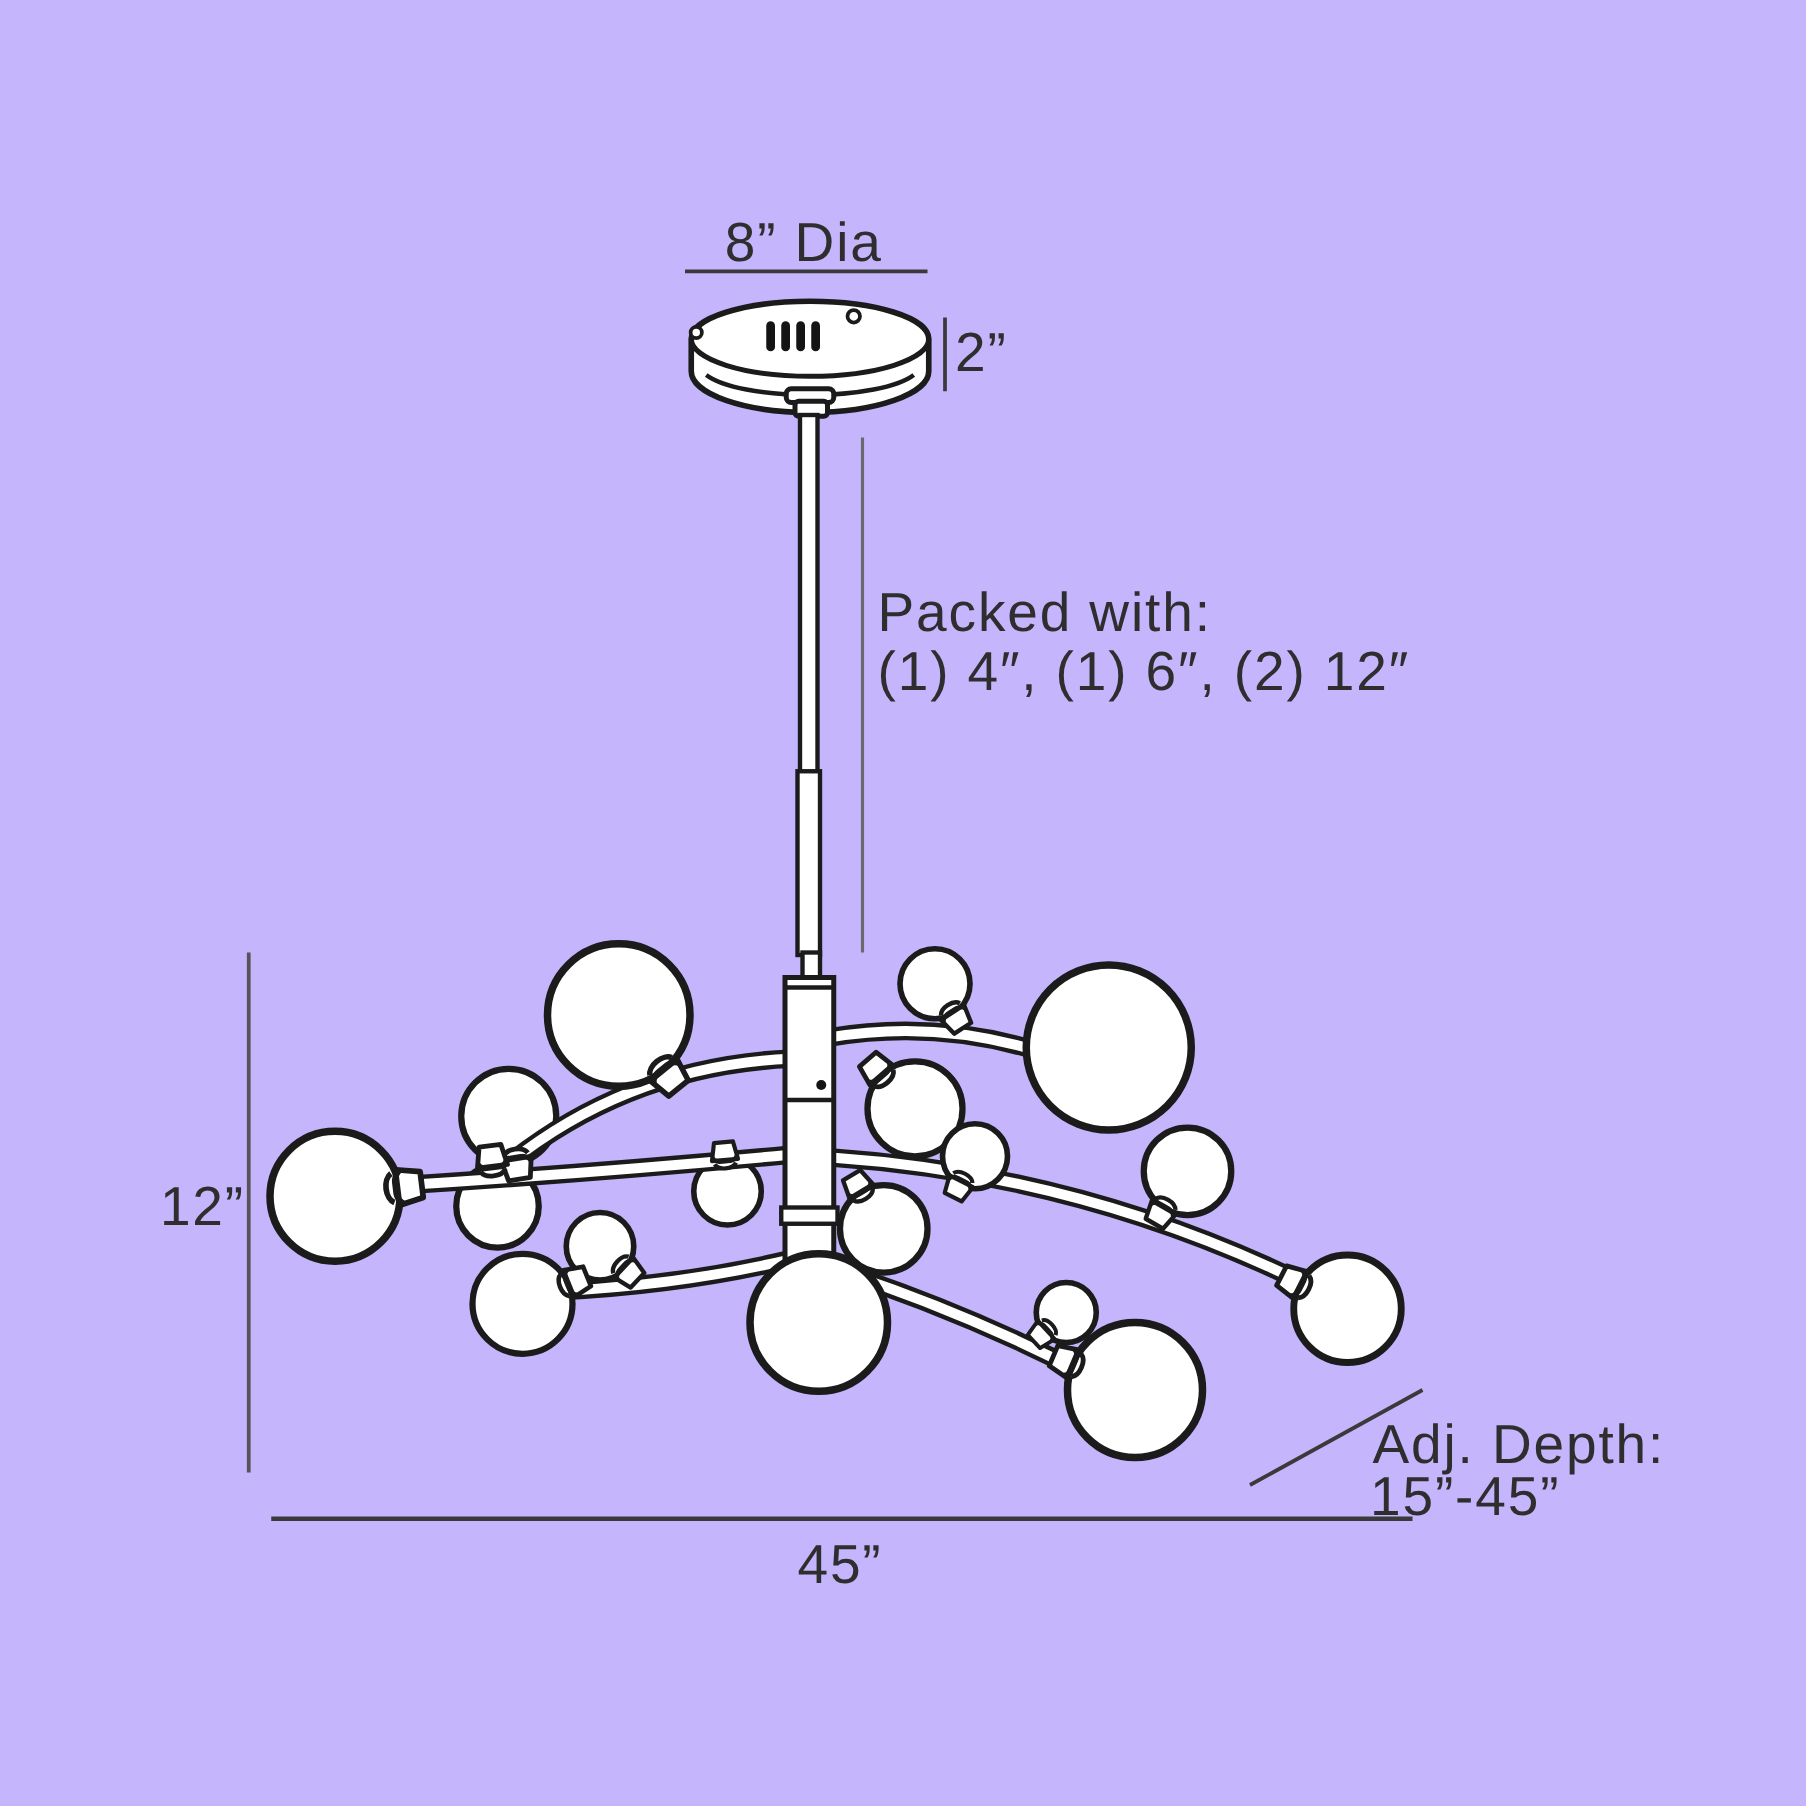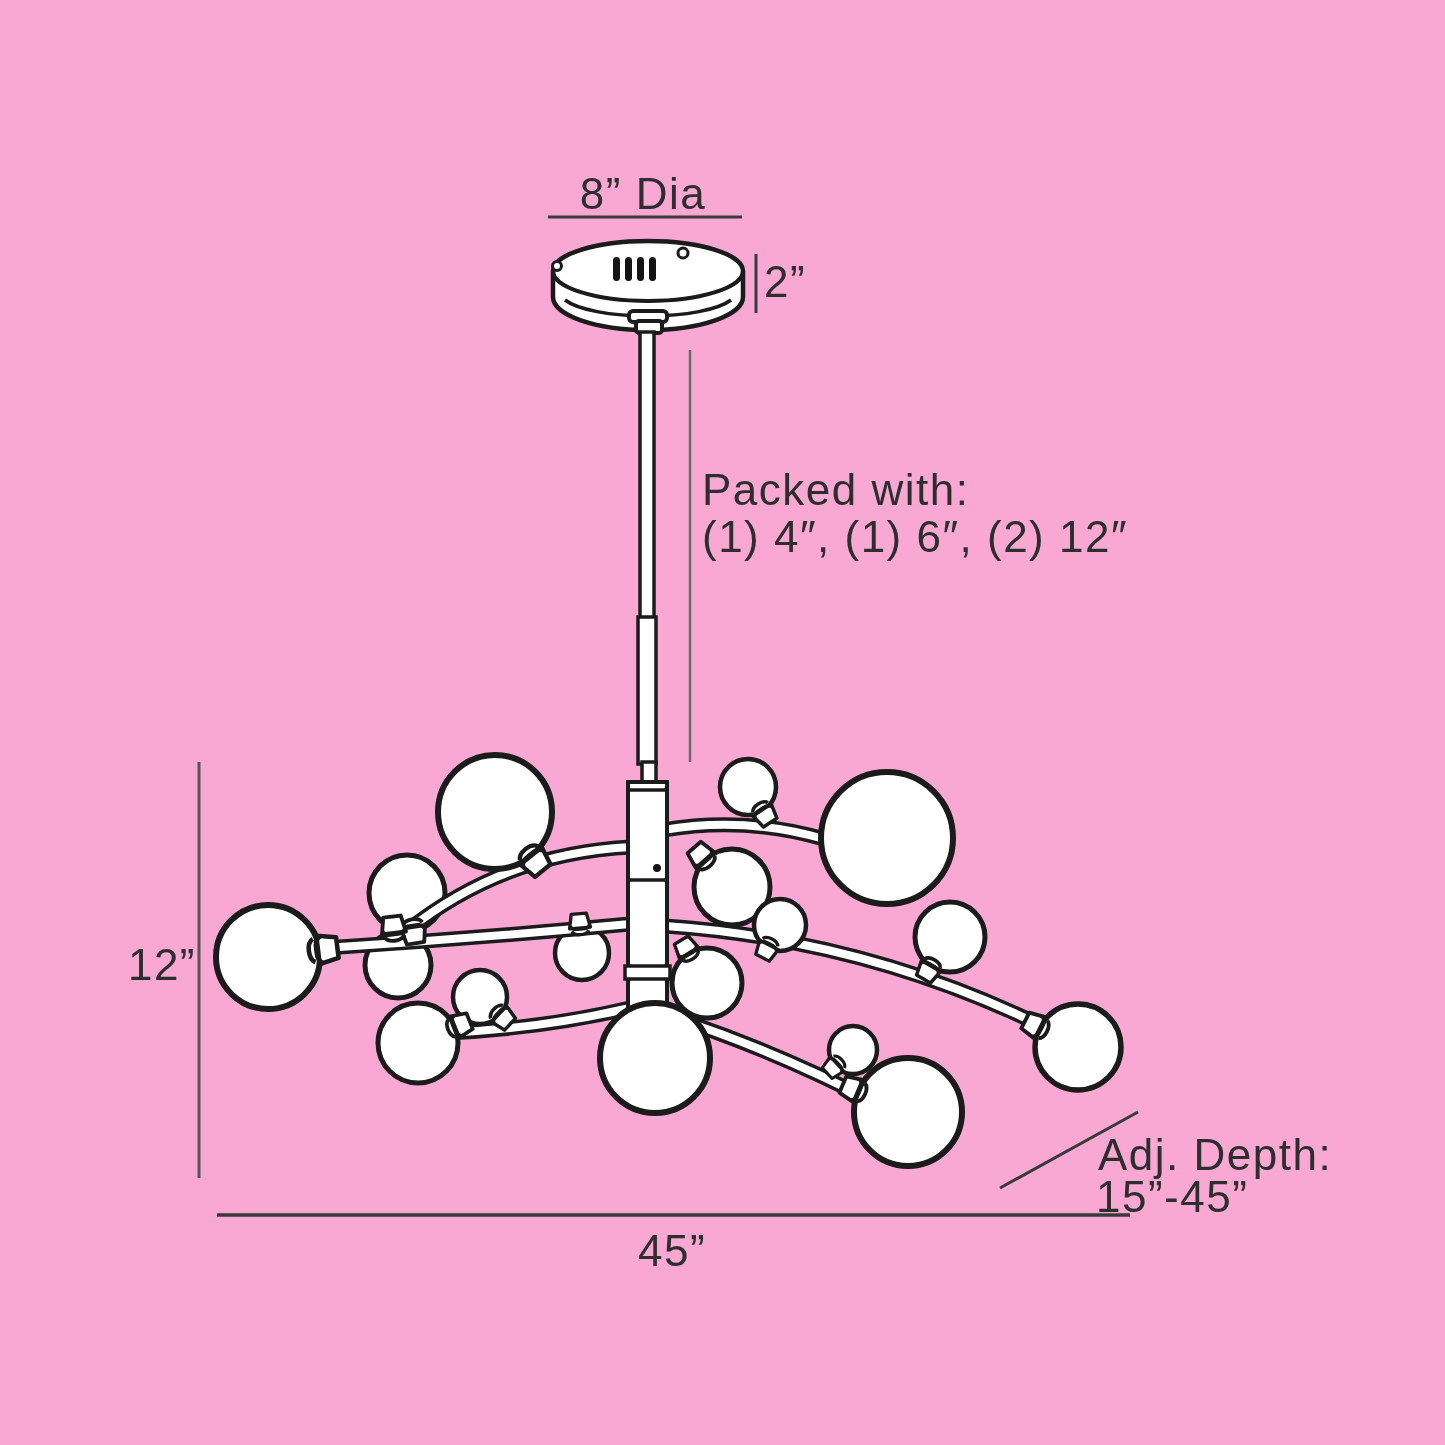--- a/index.html
+++ b/index.html
@@ -1,16 +1,16 @@
 <!DOCTYPE html>
 <html><head>
 <meta charset="utf-8">
 <style>
   html,body{margin:0;padding:0;background:#ffffff;}
-  .stage{position:relative;width:1445px;height:1445px;background:#f9a8d4;overflow:hidden;}
+  .stage{position:relative;width:1445px;height:1445px;background:#c4b5fd;overflow:hidden;}
   svg{display:block;}
   text{font-family:"Liberation Sans","DejaVu Sans",sans-serif;fill:#2e2e2e;letter-spacing:1.5px;}
   .lbl{font-size:44px;}
 </style>
 </head>
 <body>
 
 <div class="stage">
 <svg width="1445" height="1445" viewBox="0 0 1445 1445">
 

